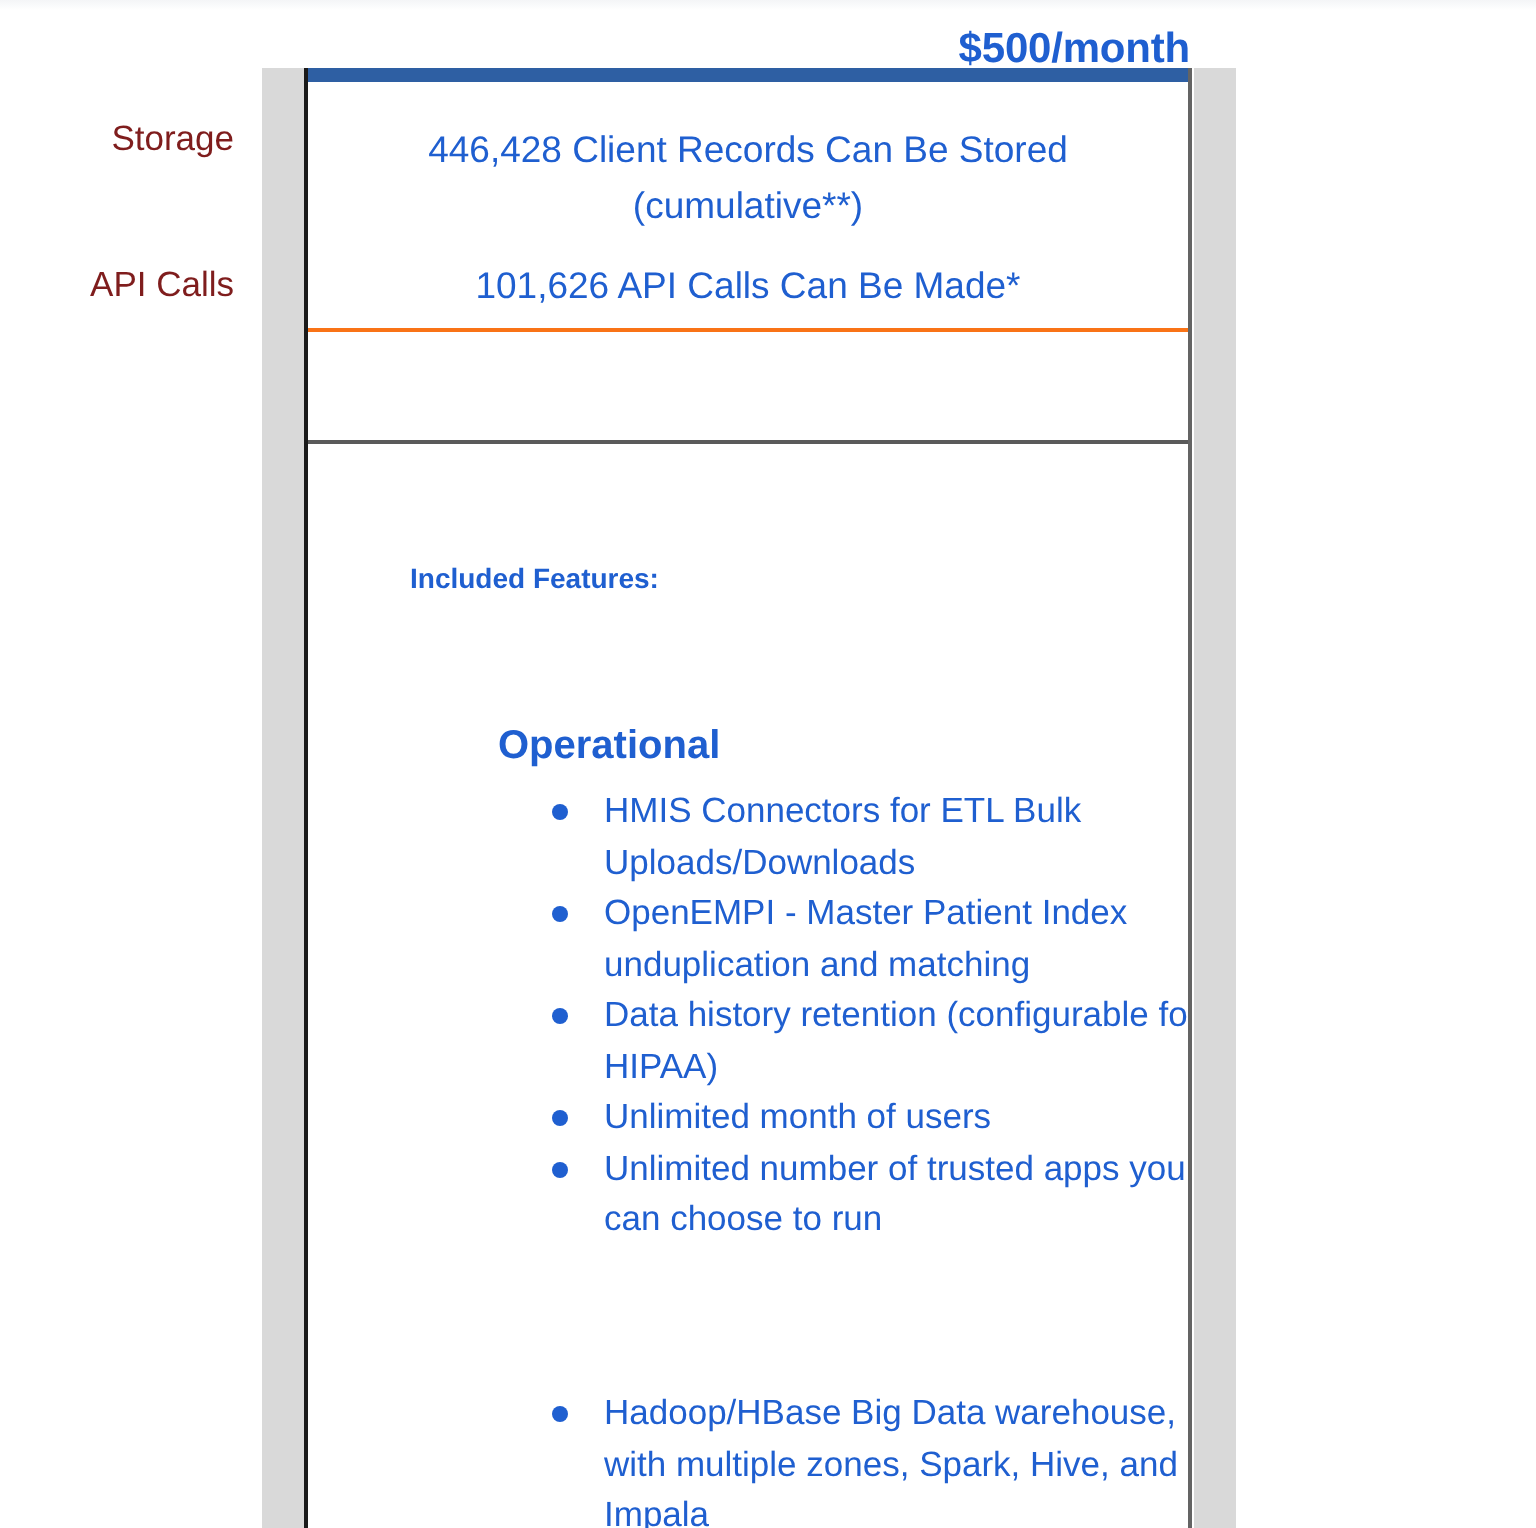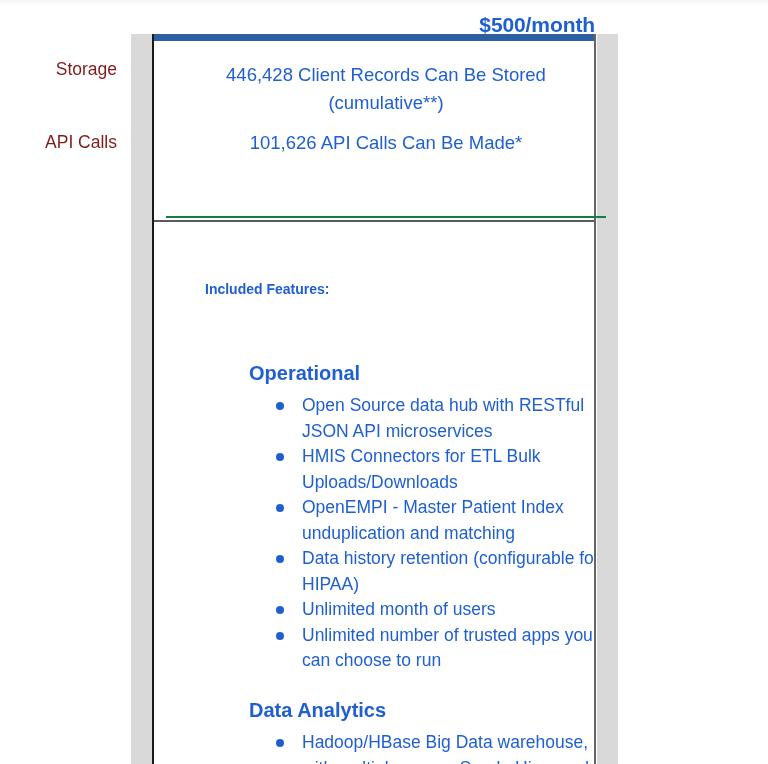--- a/index.html
+++ b/index.html
@@ -88,26 +88,26 @@
     position: absolute;
     left: 0; top: 0;
     width: 100%;
     height: 7px;
     background: #2E5FA3;
   }
 
   
   .quota-panel {
     position: absolute;
-    left: 12px;
+    left: 0;
     top: 7px;
     width: 100%;
-    height: 177px;
+    height: 125px;
     box-sizing: border-box;
-    border-bottom: 2px solid #15803d;
+    border-bottom: 2px solid #f97316;
   }
   .quota-line {
     position: absolute;
     left: 12px;
     width: 416px;
     text-align: center;
     color: #1F5FD0;
     font-size: 18.5px;
     line-height: 28px;
   }
@@ -211,30 +211,28 @@
     </div>
 
     <div class="quota-sep"></div>
 
     <div class="features">
       <div class="features-heading">Included Features:</div>
       <div id="groups-host">
           <div class="group" style="top: 133px;">
             <div class="group-title">Operational</div>
             <ul class="bullets">
-              <li><span class="dot"></span><span>Open Source data hub with RESTful JSON API microservices</span></li>
               <li><span class="dot"></span><span>HMIS Connectors for ETL Bulk Uploads/Downloads</span></li>
               <li><span class="dot"></span><span>OpenEMPI - Master Patient Index unduplication and matching</span></li>
               <li><span class="dot"></span><span>Data history retention (configurable for HIPAA)</span></li>
               <li><span class="dot"></span><span>Unlimited month of users</span></li>
               <li><span class="dot"></span><span>Unlimited number of trusted apps you can choose to run</span></li>
             </ul>
           </div>
           <div class="group" style="top: 470px;">
-            <div class="group-title">Data Analytics</div>
             <ul class="bullets">
               <li><span class="dot"></span><span>Hadoop/HBase Big Data warehouse, with multiple zones, Spark, Hive, and Impala</span></li>
             </ul>
           </div>
         </div>
     </div>
 
   </div>
 
 </div>

